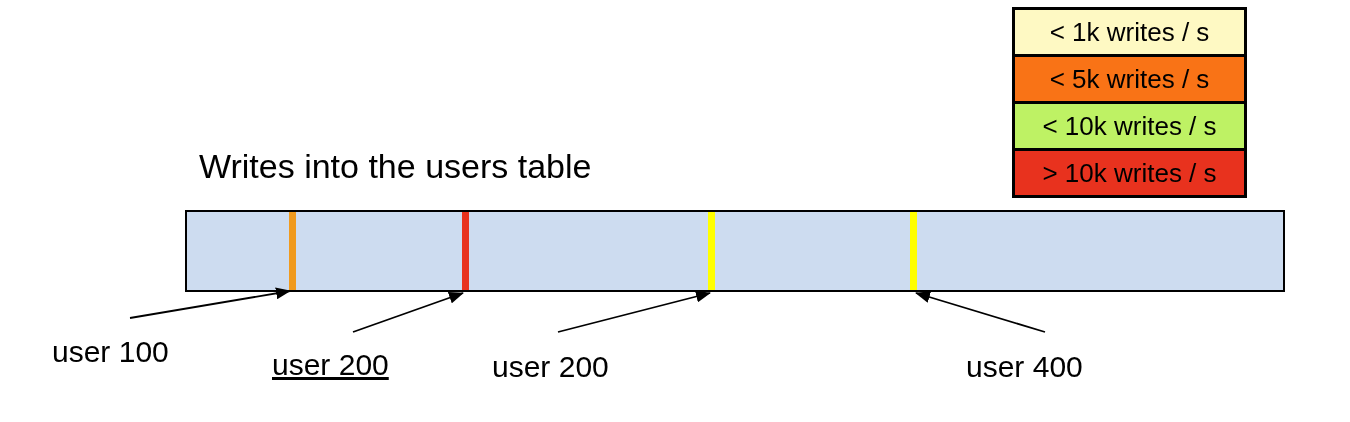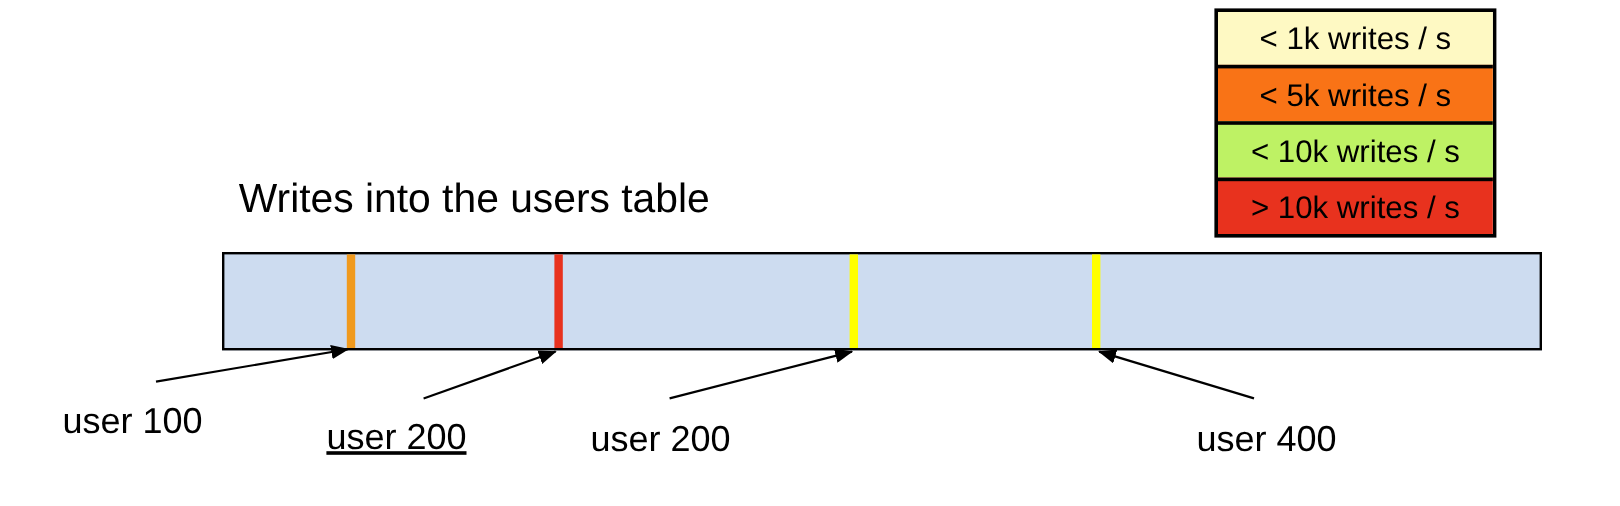--- a/index.html
+++ b/index.html
@@ -83,16 +83,16 @@
   <line x1="130" y1="318" x2="290" y2="291" marker-end="url(#arrowhead)"></line>
       <line x1="353" y1="332" x2="463" y2="293" marker-end="url(#arrowhead)"></line>
       <line x1="558" y1="332" x2="710" y2="293" marker-end="url(#arrowhead)"></line>
       <line x1="1045" y1="332" x2="916" y2="293" marker-end="url(#arrowhead)"></line>
     </svg>
 
   <div id="labels-layer">
       <div class="user-label" style="left: 52px; top: 337px;">user 100</div>
       <div class="user-label" style="left: 272px; top: 350px; text-decoration: underline;">user 200</div>
       <div class="user-label" style="left: 492px; top: 352px;">user 200</div>
-      <div class="user-label" style="left: 966px; top: 352px; margin-left: 31px;">user 400</div>
+      <div class="user-label" style="left: 966px; top: 352px;">user 400</div>
     </div>
 
 </div>
 
 </body></html>

